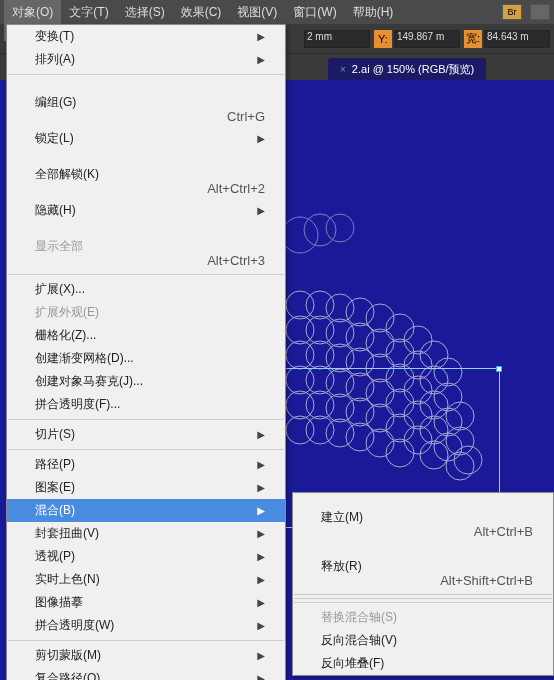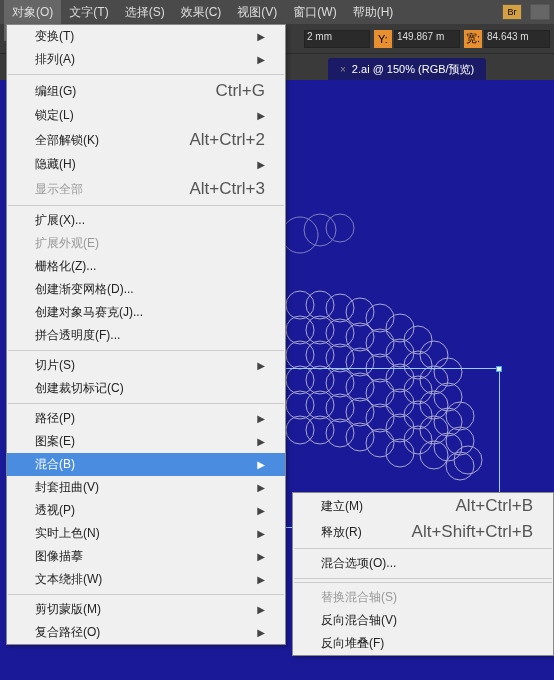--- a/index.html
+++ b/index.html
@@ -19,21 +19,21 @@
   .tab .x { color: #888; font-size: 10px; }
   .canvas { position: absolute; top: 80px; left: 0; right: 0; bottom: 0; background: #1a1a99; }
   .bbox { position: absolute; top: 288px; left: 280px; width: 220px; height: 160px; border: 1px solid #9cf; }
   .bbox .handle { position: absolute; width: 6px; height: 6px; background: #fff; border: 1px solid #3af; }
   .dropdown { position: absolute; top: 24px; left: 6px; width: 280px; background: #f0f0f0; border: 1px solid #888; box-shadow: 2px 2px 4px rgba(0,0,0,0.3); }
   .menu-item { display: flex; align-items: center; justify-content: space-between; padding: 3px 20px 3px 28px; font-size: 12px; color: #222; cursor: pointer; position: relative; }
   .menu-item.hover { background: #4a8de0; color: #fff; }
   .menu-item.disabled { color: #999; }
   .menu-item .arrow { font-size: 10px; color: #444; }
   .menu-item.hover .arrow { color: #fff; }
-  .menu-item .shortcut { color: #555; font-size: 17px; }
+  .menu-item .shortcut { color: #555; font-size: 13px; margin-top: 28px; }
   .menu-sep { height: 1px; background: #ccc; margin: 3px 1px; }
   .submenu { position: absolute; top: 492px; left: 292px; width: 262px; background: #f0f0f0; border: 1px solid #888; box-shadow: 2px 2px 4px rgba(0,0,0,0.3); }
 </style>
 </head>
 <body>
 
 <div class="menubar">
   <div class="menubar-item active">对象(O)</div>
   <div class="menubar-item">文字(T)</div>
   <div class="menubar-item">选择(S)</div>
@@ -187,23 +187,20 @@
       <span>创建对象马赛克(J)...</span>
     </div>
     <div class="menu-item">
       <span>拼合透明度(F)...</span>
     </div>
     <div class="menu-sep"></div>
     <div class="menu-item">
       <span>切片(S)</span>
       <span class="arrow">▶</span>
     </div>
-    <div class="menu-item">
-      <span>创建裁切标记(C)</span>
-    </div>
     <div class="menu-sep"></div>
     <div class="menu-item">
       <span>路径(P)</span>
       <span class="arrow">▶</span>
     </div>
     <div class="menu-item">
       <span>图案(E)</span>
       <span class="arrow">▶</span>
     </div>
     <div class="menu-item hover">
@@ -220,21 +217,21 @@
     </div>
     <div class="menu-item">
       <span>实时上色(N)</span>
       <span class="arrow">▶</span>
     </div>
     <div class="menu-item">
       <span>图像描摹</span>
       <span class="arrow">▶</span>
     </div>
     <div class="menu-item">
-      <span>文本绕排(W)</span>
+      <span>拼合透明度(W)</span>
       <span class="arrow">▶</span>
     </div>
     <div class="menu-sep"></div>
     <div class="menu-item">
       <span>剪切蒙版(M)</span>
       <span class="arrow">▶</span>
     </div>
     <div class="menu-item">
       <span>复合路径(O)</span>
       <span class="arrow">▶</span>
@@ -243,23 +240,20 @@
 <div class="submenu" id="sub-menu">
     <div class="menu-item">
       <span>建立(M)</span>
       <span class="shortcut">Alt+Ctrl+B</span>
     </div>
     <div class="menu-item">
       <span>释放(R)</span>
       <span class="shortcut">Alt+Shift+Ctrl+B</span>
     </div>
     <div class="menu-sep"></div>
-    <div class="menu-item">
-      <span>混合选项(O)...</span>
-    </div>
     <div class="menu-sep"></div>
     <div class="menu-sep"></div>
     <div class="menu-item disabled">
       <span>替换混合轴(S)</span>
     </div>
     <div class="menu-item">
       <span>反向混合轴(V)</span>
     </div>
     <div class="menu-item">
       <span>反向堆叠(F)</span>

